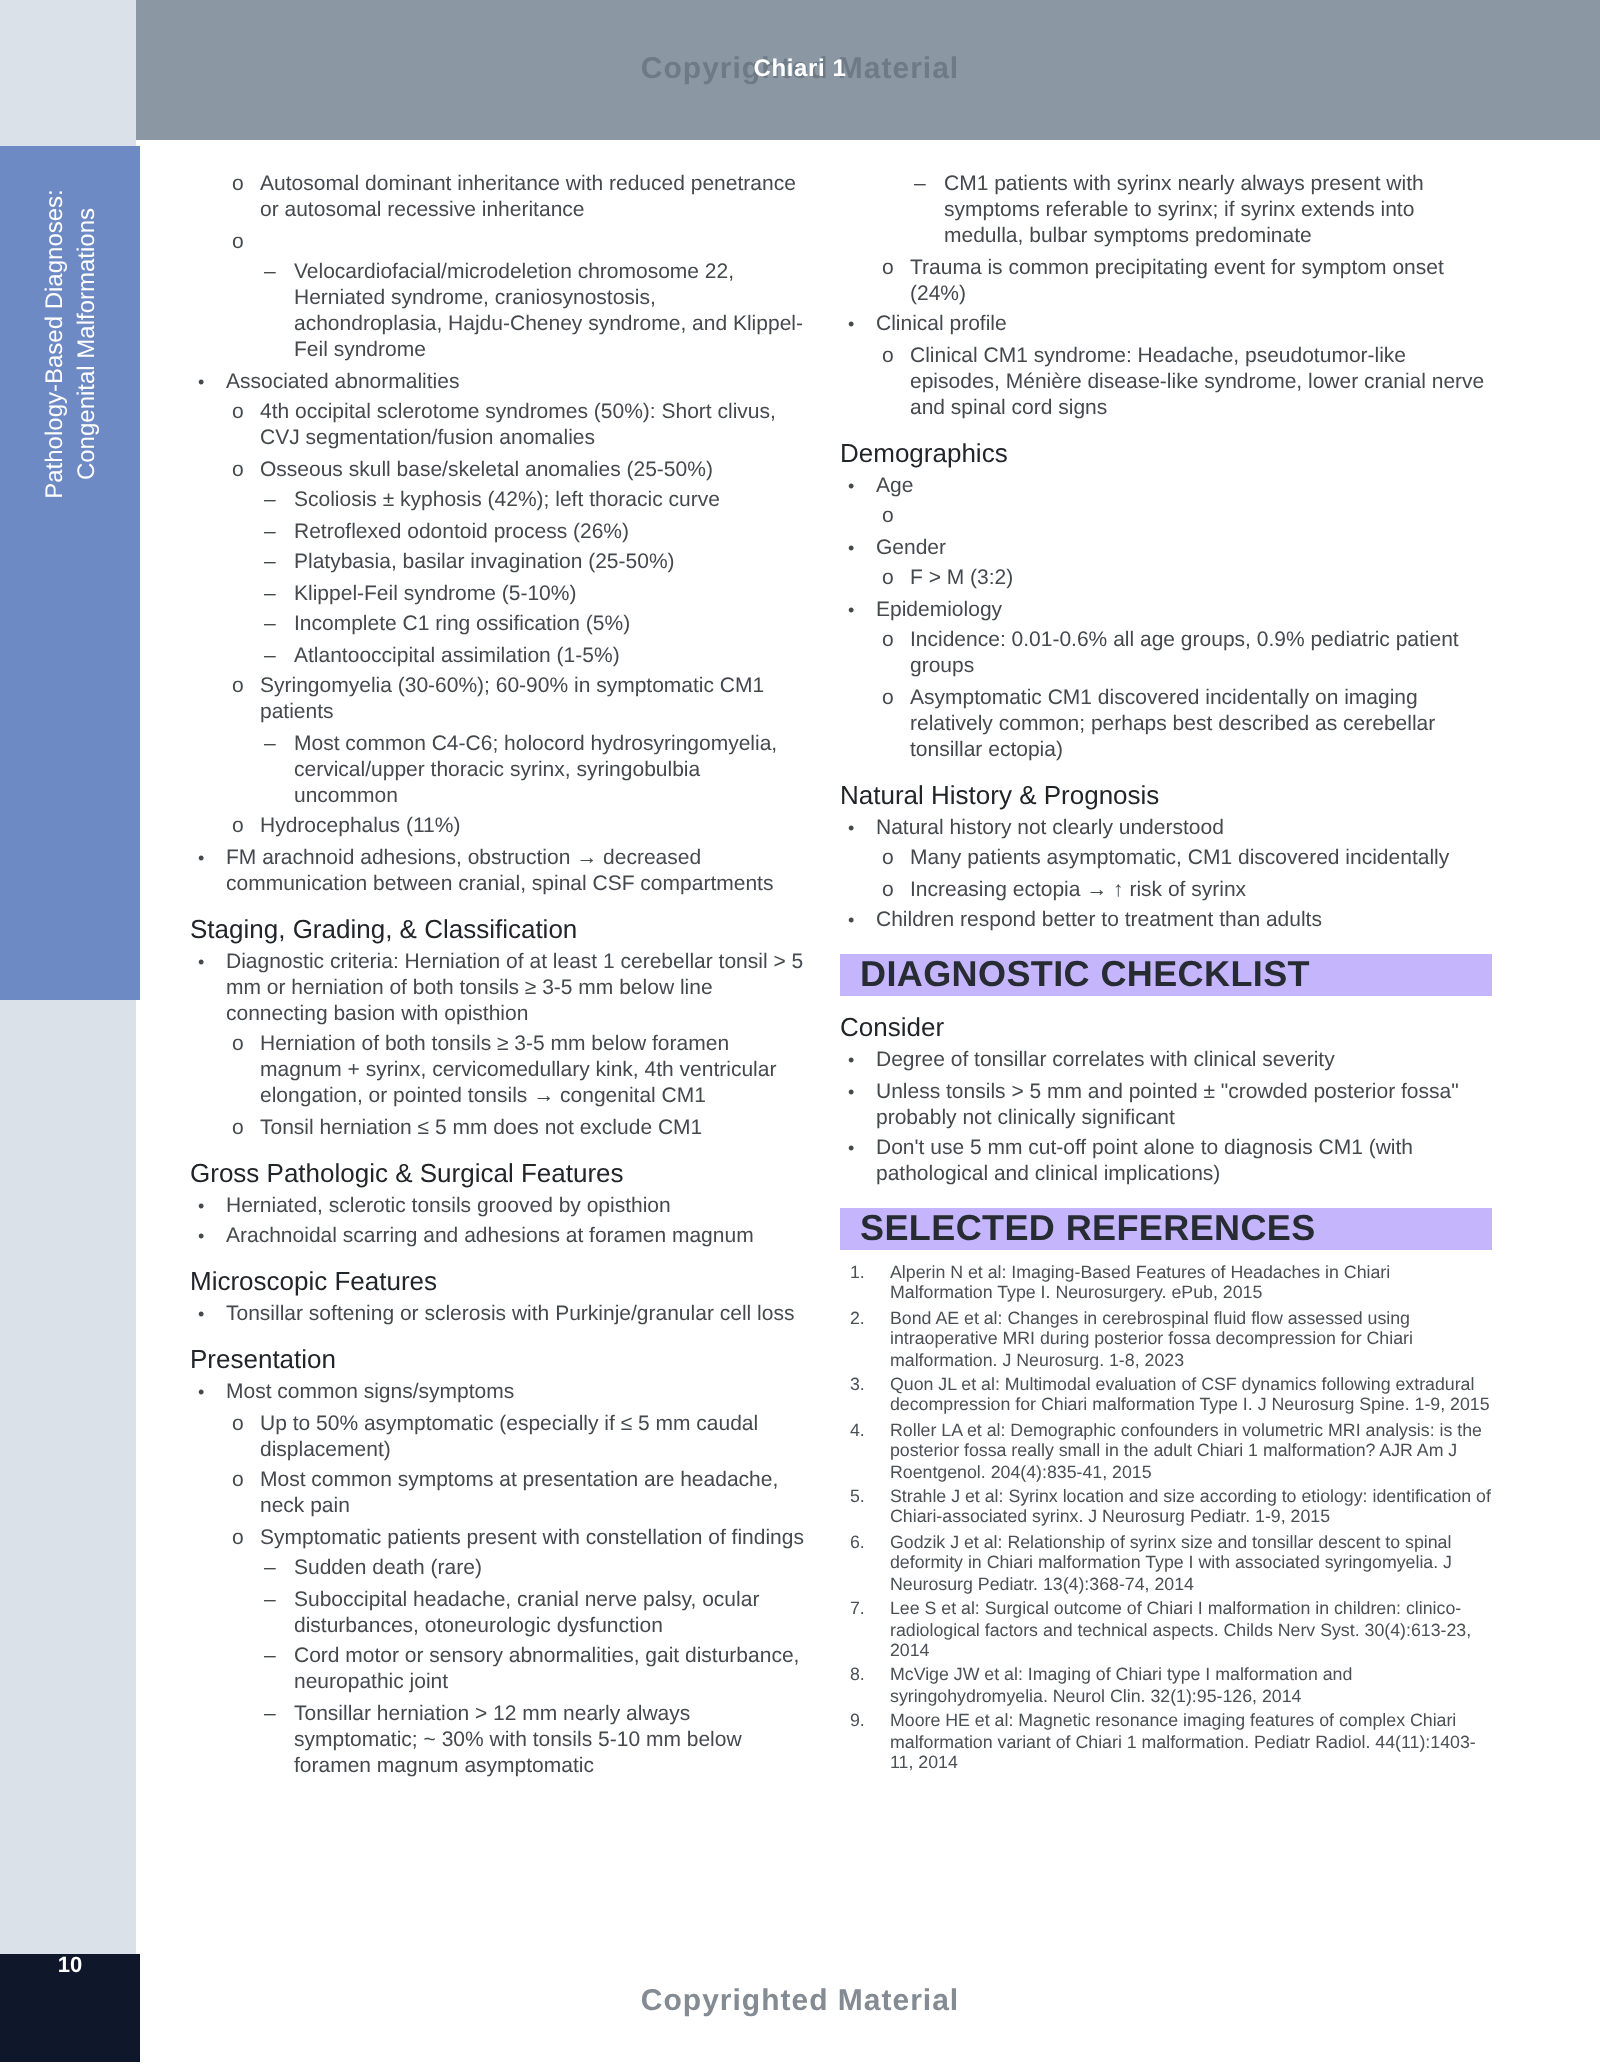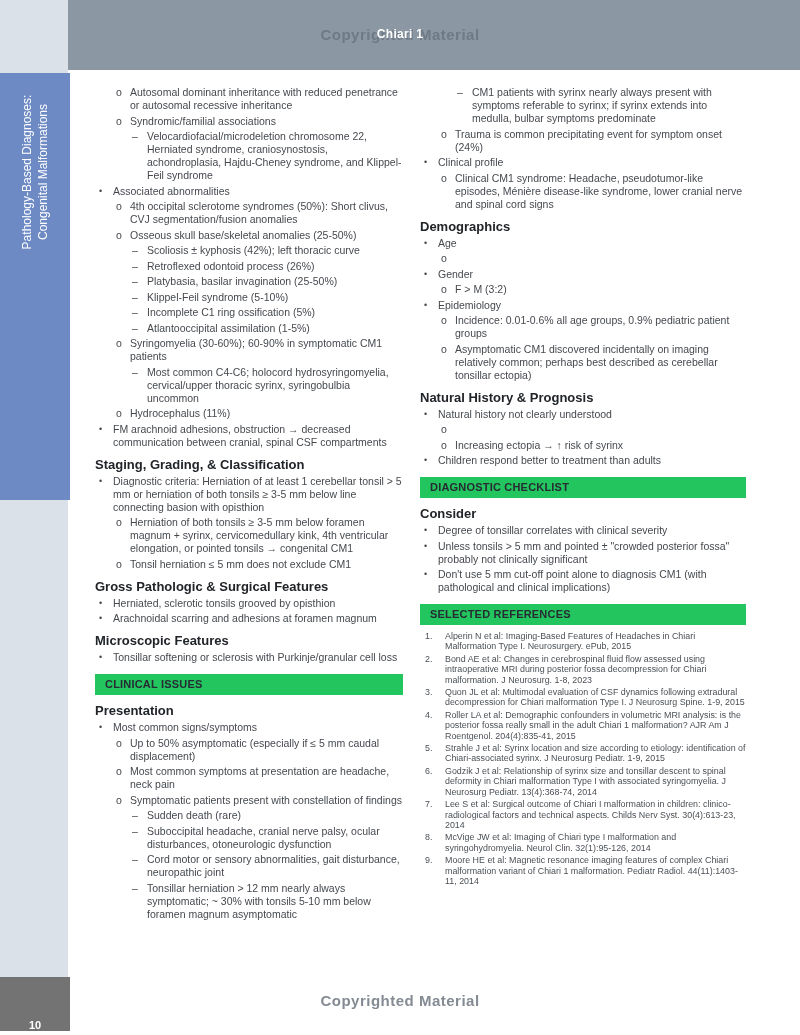--- a/index.html
+++ b/index.html
@@ -16,34 +16,34 @@
   }
   .header-band{position:absolute;left:68px;top:0;width:732px;height:70px;background:#8b98a3;}
   .header-watermark{
     position:absolute;left:0;top:26px;width:800px;text-align:center;
     color:#6e7b86;font-weight:700;font-size:15px;letter-spacing:0.5px;
   }
   .header-title{
     position:absolute;left:0;top:27px;width:800px;text-align:center;
     color:#ffffff;font-weight:700;font-size:12px;letter-spacing:0.3px;
   }
-  .footer-box{position:absolute;left:0;top:977px;width:70px;height:54px;background:#737373;
-    display:flex;align-items:flex-end;justify-content:center;}
+  .footer-box{position:absolute;left:0;top:977px;width:70px;height:54px;background:#0f172a;
+    display:flex;align-items:flex-start;justify-content:center;}
   .footer-page-num{color:#ffffff;font-weight:700;font-size:11px;}
   .footer-watermark{
     position:absolute;left:0;top:992px;width:800px;text-align:center;
     color:#848b93;font-weight:700;font-size:15px;letter-spacing:0.5px;
   }
   
   .col{position:absolute;top:86px;font-size:10.5px;line-height:13px;color:#45494e;}
   #col-left{left:95px;width:308px;}
   #col-right{left:420px;width:326px;}
-  .h{font-weight:700;font-size:13px;line-height:15px;color:#212428;margin:8px 0 3px 0;}
+  .h{font-weight:400;font-size:13px;line-height:15px;color:#212428;margin:8px 0 3px 0;}
   .banner{
-    background:#22c55e;color:#272c33;font-weight:700;font-size:11px;line-height:15px;
+    background:#c4b5fd;color:#272c33;font-weight:700;font-size:18px;line-height:15px;
     padding:3px 0 3px 10px;margin:10px 0 6px 0;letter-spacing:0.2px;
   }
   .li{display:flex;margin-bottom:2.5px;}
   .li .mk{flex:none;}
   .li .tx{flex:1;}
   .l1{padding-left:4px;}  .l1 .mk{width:14px;font-size:9px;}
   .l2{padding-left:21px;} .l2 .mk{width:14px;}
   .l3{padding-left:37px;} .l3 .mk{width:15px;}
   .ref{display:flex;font-size:8.9px;line-height:10.4px;margin-bottom:2px;color:#4b5055;}
   .ref .rn{flex:none;width:20px;padding-left:5px;}
@@ -63,21 +63,20 @@
 <div class="header-watermark">Copyrighted Material</div>
 <div class="header-title">Chiari 1</div>
 
 <div class="col" id="col-left">
     <div class="li l2">
       <span class="mk">o</span>
       <span class="tx">Autosomal dominant inheritance with reduced penetrance or autosomal recessive inheritance</span>
     </div>
     <div class="li l2">
       <span class="mk">o</span>
-      <span class="tx">Syndromic/familial associations</span>
     </div>
     <div class="li l3">
       <span class="mk">–</span>
       <span class="tx">Velocardiofacial/microdeletion chromosome 22, Herniated syndrome, craniosynostosis, achondroplasia, Hajdu-Cheney syndrome, and Klippel-Feil syndrome</span>
     </div>
     <div class="li l1">
       <span class="mk">•</span>
       <span class="tx">Associated abnormalities</span>
     </div>
     <div class="li l2">
@@ -148,21 +147,20 @@
     </div>
     <div class="li l1">
       <span class="mk">•</span>
       <span class="tx">Arachnoidal scarring and adhesions at foramen magnum</span>
     </div>
     <div class="h">Microscopic Features</div>
     <div class="li l1">
       <span class="mk">•</span>
       <span class="tx">Tonsillar softening or sclerosis with Purkinje/granular cell loss</span>
     </div>
-    <div class="banner">CLINICAL ISSUES</div>
     <div class="h">Presentation</div>
     <div class="li l1">
       <span class="mk">•</span>
       <span class="tx">Most common signs/symptoms</span>
     </div>
     <div class="li l2">
       <span class="mk">o</span>
       <span class="tx">Up to 50% asymptomatic (especially if ≤ 5 mm caudal displacement)</span>
     </div>
     <div class="li l2">
@@ -235,20 +233,21 @@
       <span class="mk">o</span>
       <span class="tx">Asymptomatic CM1 discovered incidentally on imaging relatively common; perhaps best described as cerebellar tonsillar ectopia)</span>
     </div>
     <div class="h">Natural History &amp; Prognosis</div>
     <div class="li l1">
       <span class="mk">•</span>
       <span class="tx">Natural history not clearly understood</span>
     </div>
     <div class="li l2">
       <span class="mk">o</span>
+      <span class="tx">Many patients asymptomatic, CM1 discovered incidentally</span>
     </div>
     <div class="li l2">
       <span class="mk">o</span>
       <span class="tx">Increasing ectopia → ↑ risk of syrinx</span>
     </div>
     <div class="li l1">
       <span class="mk">•</span>
       <span class="tx">Children respond better to treatment than adults</span>
     </div>
     <div class="banner">DIAGNOSTIC CHECKLIST</div>

